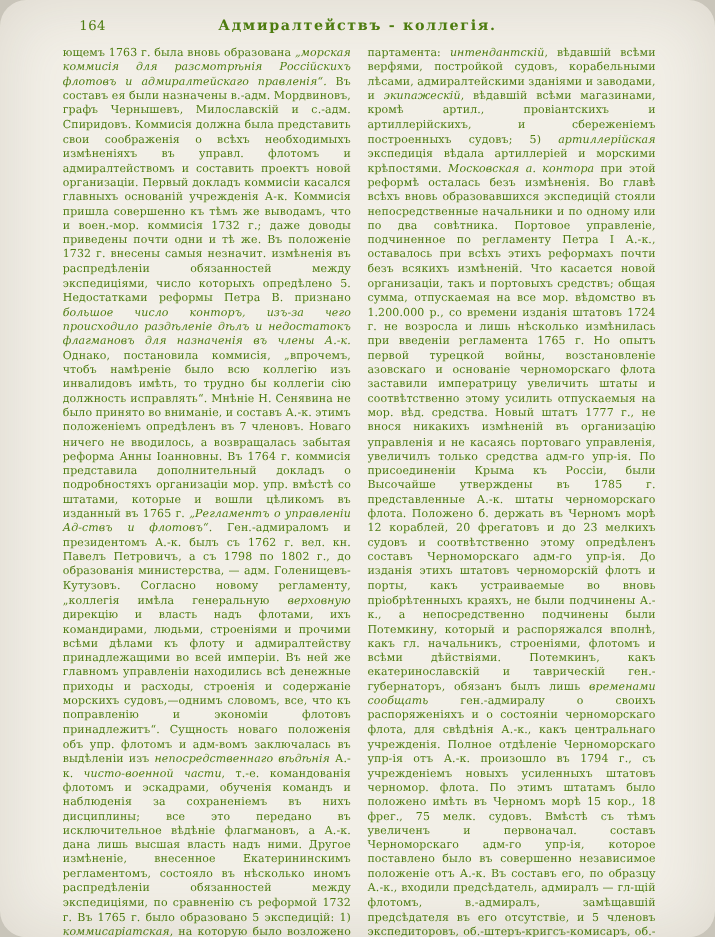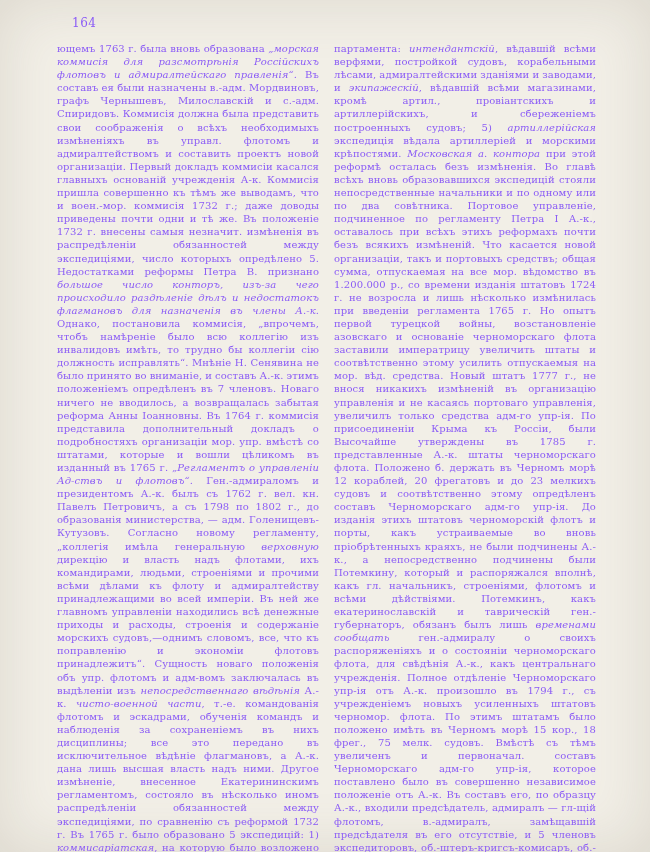--- a/index.html
+++ b/index.html
@@ -8,23 +8,24 @@
     background: #c9c5ba;
     font-family: "DejaVu Serif", "Liberation Serif", serif;
   }
   .page {
     position: relative;
     width: 650px;
     height: 852px;
     margin: 0 auto;
     background: #f2efe7;
     box-shadow: inset 0 0 60px rgba(120,110,90,0.18);
-    color: #8b5cf6;
+    color: #4d7c0f;
     overflow: hidden;
     box-sizing: border-box;
+    border-radius: 24px;
   }
   .header-row {
     position: relative;
     height: 20px;
     margin-top: 16px;
     padding: 0 57px 0 57px;
   }
   .page-number {
     position: absolute;
     left: 72px;
@@ -54,18 +55,19 @@
     word-spacing: -0.3px;
   }
   .text-column span.it { font-style: italic; margin-top: 20px; }
 </style>
 </head>
 <body>
 
 <div class="page">
   <div class="header-row">
     <span class="page-number">164</span>
+    <span class="running-title">Адмиралтействъ - коллегія.</span>
   </div>
   <div class="columns">
     <div class="text-column"><span>ющемъ 1763 г. была вновь образована </span><span class="it">„морская коммисія для разсмотрѣнія Россійскихъ флотовъ и адмиралтейскаго правленія“.</span><span> Въ составъ ея были назначены в.-адм. Мордвиновъ, графъ Чернышевъ, Милославскій и с.-адм. Спиридовъ. Коммисія должна была представить свои соображенія о всѣхъ необходимыхъ измѣненіяхъ въ управл. флотомъ и адмиралтействомъ и составить проектъ новой организаціи. Первый докладъ коммисіи касался главныхъ основаній учрежденія А-к. Коммисія пришла совершенно къ тѣмъ же выводамъ, что и воен.-мор. коммисія 1732 г.; даже доводы приведены почти одни и тѣ же. Въ положеніе 1732 г. внесены самыя незначит. измѣненія въ распредѣленіи обязанностей между экспедиціями, число которыхъ опредѣлено 5. Недостатками реформы Петра В. признано </span><span class="it">большое число конторъ, изъ-за чего происходило раздѣленіе дѣлъ и недостатокъ флагмановъ для назначенія въ члены А.-к.</span><span> Однако, постановила коммисія, „впрочемъ, чтобъ намѣреніе было всю коллегію изъ инвалидовъ имѣть, то трудно бы коллегіи сію должность исправлять“. Мнѣніе Н. Сенявина не было принято во вниманіе, и составъ А.-к. этимъ положеніемъ опредѣленъ въ 7 членовъ. Новаго ничего не вводилось, а возвращалась забытая реформа Анны Іоанновны. Въ 1764 г. коммисія представила дополнительный докладъ о подробностяхъ организаціи мор. упр. вмѣстѣ со штатами, которые и вошли цѣликомъ въ изданный въ 1765 г. </span><span class="it">„Регламентъ о управленіи Ад-ствъ и флотовъ“.</span><span> Ген.-адмираломъ и президентомъ А.-к. былъ съ 1762 г. вел. кн. Павелъ Петровичъ, а съ 1798 по 1802 г., до образованія министерства, — адм. Голенищевъ-Кутузовъ. Согласно новому регламенту, „коллегія имѣла генеральную </span><span class="it">верховную</span><span> дирекцію и власть надъ флотами, ихъ командирами, людьми, строеніями и прочими всѣми дѣлами къ флоту и адмиралтейству принадлежащими во всей имперіи. Въ ней же главномъ управленіи находились всѣ денежные приходы и расходы, строенія и содержаніе морскихъ судовъ,—однимъ словомъ, все, что къ поправленію и экономіи флотовъ принадлежитъ“. Сущность новаго положенія объ упр. флотомъ и адм-вомъ заключалась въ выдѣленіи изъ </span><span class="it">непосредственнаго вѣдѣнія</span><span> А.-к. </span><span class="it">чисто-военной части</span><span>, т.-е. командованія флотомъ и эскадрами, обученія командъ и наблюденія за сохраненіемъ въ нихъ дисциплины; все это передано въ исключительное вѣдѣніе флагмановъ, а А.-к. дана лишь высшая власть надъ ними. Другое измѣненіе, внесенное Екатерининскимъ регламентомъ, состояло въ нѣсколько иномъ распредѣленіи обязанностей между экспедиціями, по сравненію съ реформой 1732 г. Въ 1765 г. было образовано 5 экспедицій: 1) </span><span class="it">коммисаріатская</span><span>, на которую было возложено комплектованіе флота и учрежденій личнымъ составомъ, прохожденіе службы и все дѣлопроизводство по инспекторской части; 2) </span></div>
     <div class="text-column"><span>партамента: </span><span class="it">интендантскій</span><span>, вѣдавшій всѣми верфями, постройкой судовъ, корабельными лѣсами, адмиралтейскими зданіями и заводами, и </span><span class="it">экипажескій</span><span>, вѣдавшій всѣми магазинами, кромѣ артил., провіантскихъ и артиллерійскихъ, и сбереженіемъ построенныхъ судовъ; 5) </span><span class="it">артиллерійская</span><span> экспедиція вѣдала артиллеріей и морскими крѣпостями. </span><span class="it">Московская а. контора</span><span> при этой реформѣ осталась безъ измѣненія. Во главѣ всѣхъ вновь образовавшихся экспедицій стояли непосредственные начальники и по одному или по два совѣтника. Портовое управленіе, подчиненное по регламенту Петра I А.-к., оставалось при всѣхъ этихъ реформахъ почти безъ всякихъ измѣненій. Что касается новой организаціи, такъ и портовыхъ средствъ; общая сумма, отпускаемая на все мор. вѣдомство въ 1.200.000 р., со времени изданія штатовъ 1724 г. не возросла и лишь нѣсколько измѣнилась при введеніи регламента 1765 г. Но опытъ первой турецкой войны, возстановленіе азовскаго и основаніе черноморскаго флота заставили императрицу увеличить штаты и соотвѣтственно этому усилить отпускаемыя на мор. вѣд. средства. Новый штатъ 1777 г., не внося никакихъ измѣненій въ организацію управленія и не касаясь портоваго управленія, увеличилъ только средства адм-го упр-ія. По присоединеніи Крыма къ Россіи, были Высочайше утверждены въ 1785 г. представленные А.-к. штаты черноморскаго флота. Положено б. держать въ Черномъ морѣ 12 кораблей, 20 фрегатовъ и до 23 мелкихъ судовъ и соотвѣтственно этому опредѣленъ составъ Черноморскаго адм-го упр-ія. До изданія этихъ штатовъ черноморскій флотъ и порты, какъ устраиваемые во вновь пріобрѣтенныхъ краяхъ, не были подчинены А.-к., а непосредственно подчинены были Потемкину, который и распоряжался вполнѣ, какъ гл. начальникъ, строеніями, флотомъ и всѣми дѣйствіями. Потемкинъ, какъ екатеринославскій и таврическій ген.-губернаторъ, обязанъ былъ лишь </span><span class="it">временами сообщать</span><span> ген.-адмиралу о своихъ распоряженіяхъ и о состояніи черноморскаго флота, для свѣдѣнія А.-к., какъ центральнаго учрежденія. Полное отдѣленіе Черноморскаго упр-ія отъ А.-к. произошло въ 1794 г., съ учрежденіемъ новыхъ усиленныхъ штатовъ черномор. флота. По этимъ штатамъ было положено имѣть въ Черномъ морѣ 15 кор., 18 фрег., 75 мелк. судовъ. Вмѣстѣ съ тѣмъ увеличенъ и первоначал. составъ Черноморскаго адм-го упр-ія, которое поставлено было въ совершенно независимое положеніе отъ А.-к. Въ составъ его, по образцу А.-к., входили предсѣдатель, адмиралъ — гл-щій флотомъ, в.-адмиралъ, замѣщавшій предсѣдателя въ его отсутствіе, и 5 членовъ экспедиторовъ, об.-штеръ-кригсъ-комисаръ, об.-интендантъ и прокуроръ, экзекуторъ, ген.-аудиторъ-лейтенантъ съ аудиторомъ. Подчиненныя этому правленію экспедиціи были образованы одинаково съ петербургскими. Мѣстопребываніе главн. правленія было первонач. въ Херсонѣ, а въ 1796 г. перенесено въ Николаевъ. Назначенному еще въ 1792 г. предсѣдателемъ правленія в.-адм. Мордвинову было предписано руководствоваться всѣми законами, которые даны А.-к. и производить въ чины до капитанъ-лейтенанта включительно. Въ 1797 г. Черноморск. адм. пр-іе было подчинено ека-</span></div>
   </div>
 </div>
 
 </body></html>

